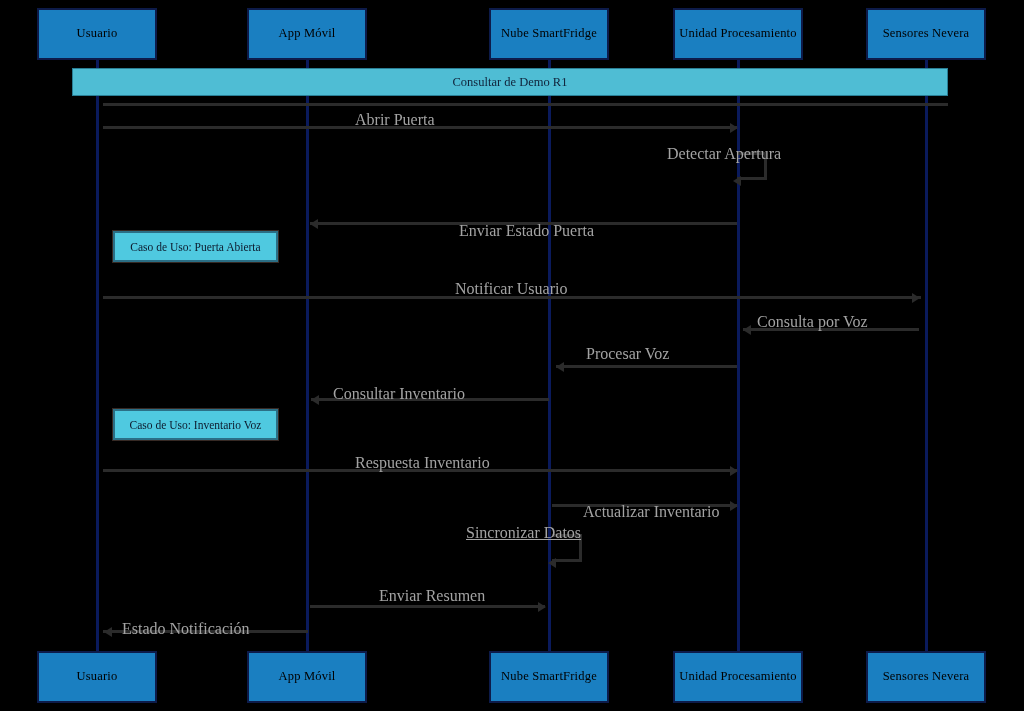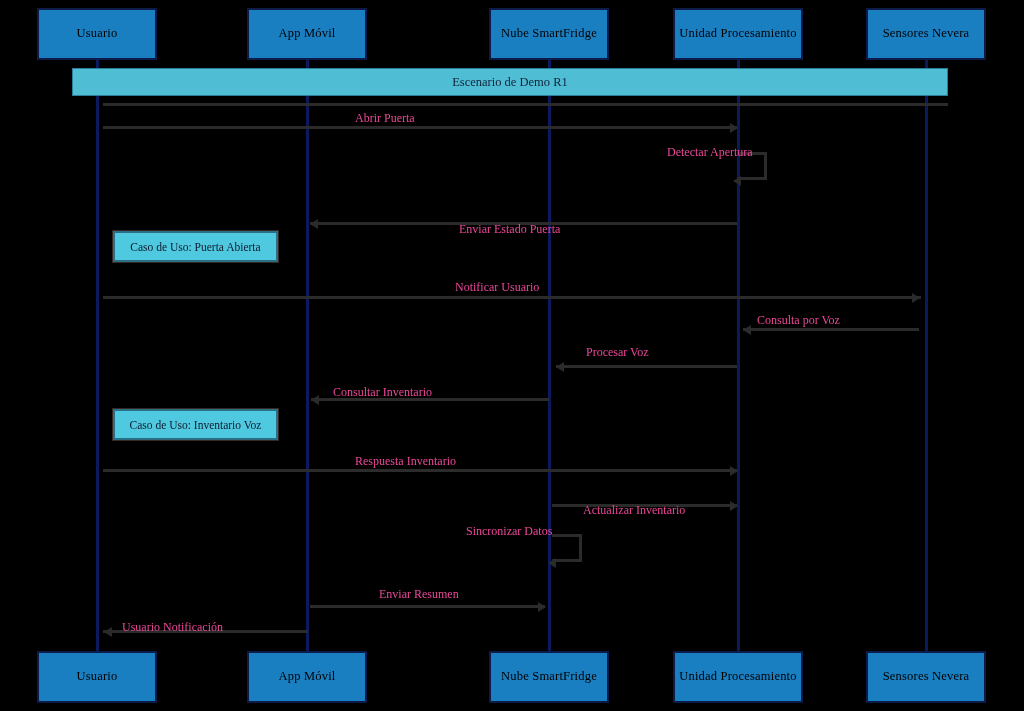--- a/index.html
+++ b/index.html
@@ -35,21 +35,21 @@
 
   
   .msg{position:absolute;height:3px;background:#2b2b2b;}
 
   .head{position:absolute;width:0;height:0;}
   .head.r{border-left:8px solid #2b2b2b;border-top:5px solid transparent;
           border-bottom:5px solid transparent;}
   .head.l{border-right:8px solid #2b2b2b;border-top:5px solid transparent;
           border-bottom:5px solid transparent;}
 
-  .mlabel{position:absolute;color:#ec4899;font-size:12px;
+  .mlabel{position:absolute;color:#a3a3a3;font-size:16px;
           white-space:nowrap;line-height:1;}
 
   
   .loop{position:absolute;border:3px solid #2b2b2b;border-left:none;
         box-sizing:border-box;}
 </style>
 </head>
 <body>
 
 <div id="canvas">
@@ -82,21 +82,21 @@
     <div class="pbox" style="left: 489px; top: 651px; width: 120px; height: 52px;">
       <span>Nube SmartFridge</span>
     </div>
     <div class="pbox" style="left: 673px; top: 651px; width: 130px; height: 52px;">
       <span>Unidad Procesamiento</span>
     </div>
     <div class="pbox" style="left: 866px; top: 651px; width: 120px; height: 52px;">
       <span>Sensores Nevera</span>
     </div>
     <div class="banner" style="left: 72px; top: 68px; width: 876px; height: 28px;">
-      <span>Escenario de Demo R1</span>
+      <span>Consultar de Demo R1</span>
     </div>
     <div class="sep" style="left: 103px; top: 103px; width: 845px;"></div>
     <div class="sep" style="left: 103px; top: 126px; width: 634px;"></div>
     <div class="sep" style="left: 103px; top: 296px; width: 818px;"></div>
     <div class="sep" style="left: 103px; top: 469px; width: 634px;"></div>
     <div class="sep" style="left: 103px; top: 630px; width: 205px;"></div>
     <div class="msg" style="left: 103px; top: 126px; width: 634px;"></div>
     <div class="head r" style="left: 730px; top: 122.5px;"></div>
     <div class="mlabel" style="left: 355px; top: 112px;">Abrir Puerta</div>
     <div class="loop" style="left: 737px; top: 152px; width: 30px; height: 28px;"></div>
@@ -118,26 +118,26 @@
     <div class="head l" style="left: 311px; top: 394.5px;"></div>
     <div class="mlabel" style="left: 333px; top: 386px;">Consultar Inventario</div>
     <div class="msg" style="left: 310px; top: 469px; width: 427px;"></div>
     <div class="head r" style="left: 730px; top: 465.5px;"></div>
     <div class="mlabel" style="left: 355px; top: 455px;">Respuesta Inventario</div>
     <div class="msg" style="left: 552px; top: 504px; width: 185px;"></div>
     <div class="head r" style="left: 730px; top: 500.5px;"></div>
     <div class="mlabel" style="left: 583px; top: 489px; margin-top: 15px;">Actualizar Inventario</div>
     <div class="loop" style="left: 552px; top: 534px; width: 30px; height: 28px;"></div>
     <div class="head l" style="left: 548px; top: 558px;"></div>
-    <div class="mlabel" style="left: 466px; top: 525px;">Sincronizar Datos</div>
+    <div class="mlabel" style="left: 466px; top: 525px; text-decoration: underline;">Sincronizar Datos</div>
     <div class="msg" style="left: 310px; top: 605px; width: 235px;"></div>
     <div class="head r" style="left: 538px; top: 601.5px;"></div>
     <div class="mlabel" style="left: 379px; top: 588px;">Enviar Resumen</div>
     <div class="msg" style="left: 104px; top: 630px; width: 199px;"></div>
     <div class="head l" style="left: 104px; top: 626.5px;"></div>
-    <div class="mlabel" style="left: 122px; top: 621px;">Usuario Notificación</div>
+    <div class="mlabel" style="left: 122px; top: 621px;">Estado Notificación</div>
     <div class="note" style="left: 113px; top: 409px; width: 165px; height: 31px;">
       <span>Caso de Uso: Inventario Voz</span>
     </div>
     <div class="note" style="left: 113px; top: 231px; width: 165px; height: 31px;">
       <span>Caso de Uso: Puerta Abierta</span>
     </div>
   </div>
 
 </body></html>

